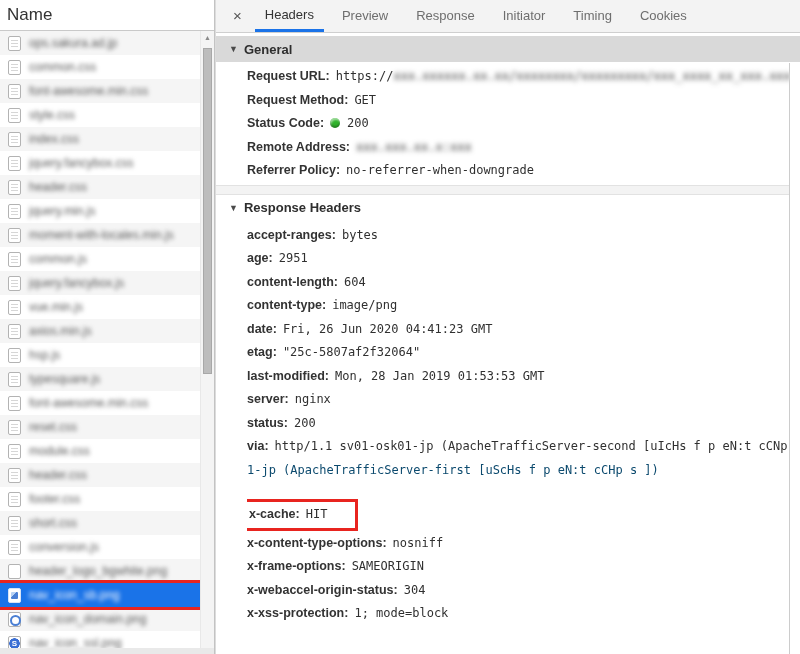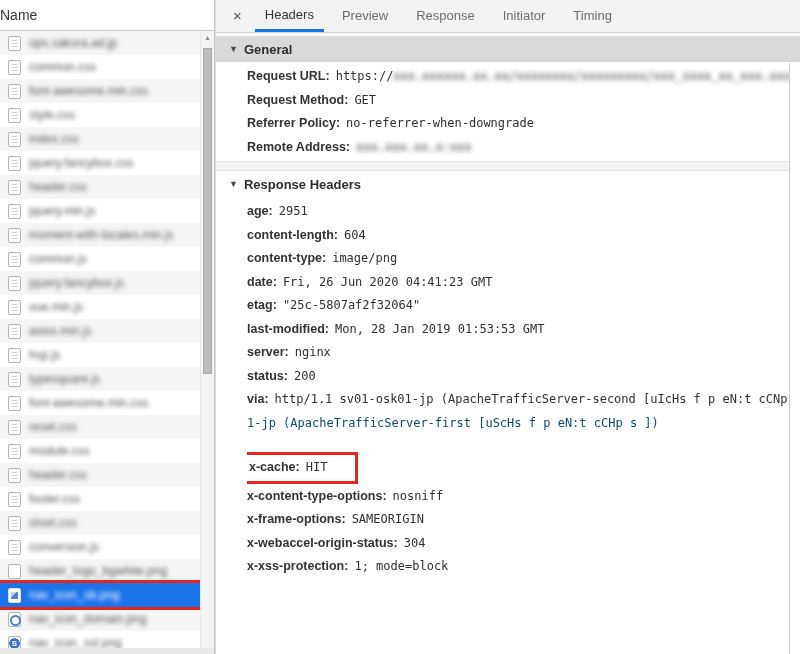--- a/index.html
+++ b/index.html
@@ -3,21 +3,21 @@
 <meta charset="utf-8">
 <style>
   html,body{margin:0;padding:0;background:#fff;}
   .app{position:relative;width:800px;height:654px;overflow:hidden;
        font-family:"Liberation Sans",sans-serif;color:#333;background:#fff;
        border:0;box-sizing:border-box;}
   
   .sidebar{position:absolute;left:0;top:0;bottom:0;width:215px;background:#fff;
            border-right:1px solid #c3c3c3;box-sizing:border-box;}
   .sb-head{height:30px;line-height:30px;border-bottom:1px solid #c9c9c9;
-           font-size:14px;color:#333;background:#fff;}
+           padding-left:7px;font-size:17px;color:#333;background:#fff;}
   #files{position:absolute;top:31px;left:0;right:14px;bottom:0;overflow:hidden;}
   .frow{height:24px;display:flex;align-items:center;font-size:12px;color:#3a3a3a;
         padding-left:4px;position:relative;box-sizing:border-box;cursor:default;}
   .frow.alt{background:#f5f5f5;}
   .frow.selected{background:var(--accent,#1a73e8);}
   .frow.selected .fname{color:#fff;}
   .frow.annotated{box-shadow:0 0 0 3px var(--annot,#e8241f);z-index:2;}
   .fname{margin-left:2px;white-space:nowrap;overflow:hidden;}
   .blur{filter:blur(2px);color:#5a5a5a;}
   .blur-strong{filter:blur(2.6px);color:#8f8f8f;}
@@ -193,39 +193,42 @@
 
   <main class="panel">
     <div class="tabbar">
       <span class="closex">×</span>
       <span id="tabs" style="display:flex">
           <span class="tab active">Headers</span>
           <span class="tab">Preview</span>
           <span class="tab">Response</span>
           <span class="tab">Initiator</span>
           <span class="tab">Timing</span>
+          <span class="tab">Cookies</span>
         </span>
     </div>
     <div class="content">
       <div class="band">
         <span class="arrow">▼</span>
         <span>General</span>
       </div>
       <div id="general-rows" class="kvs">
           <div class="kv"><span><span class="k">Request URL:</span><span class="v">https://</span><span class="v blur-strong">xxx.xxxxxx.xx.xx/xxxxxxxx/xxxxxxxxx/xxx_xxxx_xx_xxx.xxx</span></span></div>
           <div class="kv"><span><span class="k">Request Method:</span><span class="v">GET</span></span></div>
+          <div class="kv"><span><span class="k">Status Code:</span><span class="dot"></span><span class="v">200</span></span></div>
+          <div class="kv"><span><span class="k">Remote Address:</span><span class="v blur-strong">xxx.xxx.xx.x:xxx</span></span></div>
           <div class="kv"><span><span class="k">Referrer Policy:</span><span class="v">no-referrer-when-downgrade</span></span></div>
-          <div class="kv"><span><span class="k">Remote Address:</span><span class="v blur-strong">xxx.xxx.xx.x:xxx</span></span></div>
         </div>
       <div class="divider"></div>
       <div class="sec2">
         <span class="arrow">▼</span>
         <span>Response Headers</span>
       </div>
       <div id="response-rows" class="kvs">
+          <div class="kv"><span><span class="k">accept-ranges:</span><span class="v">bytes</span></span></div>
           <div class="kv"><span><span class="k">age:</span><span class="v">2951</span></span></div>
           <div class="kv"><span><span class="k">content-length:</span><span class="v">604</span></span></div>
           <div class="kv"><span><span class="k">content-type:</span><span class="v">image/png</span></span></div>
           <div class="kv"><span><span class="k">date:</span><span class="v">Fri, 26 Jun 2020 04:41:23 GMT</span></span></div>
           <div class="kv"><span><span class="k">etag:</span><span class="v">"25c-5807af2f32064"</span></span></div>
           <div class="kv"><span><span class="k">last-modified:</span><span class="v">Mon, 28 Jan 2019 01:53:53 GMT</span></span></div>
           <div class="kv"><span><span class="k">server:</span><span class="v">nginx</span></span></div>
           <div class="kv"><span><span class="k">status:</span><span class="v">200</span></span></div>
           <div class="kv"><span><span class="k">via:</span><span class="v">http/1.1 sv01-osk01-jp (ApacheTrafficServer-second [uIcHs f p eN:t cCNp</span></span><div class="cont">1-jp (ApacheTrafficServer-first [uScHs f p eN:t cCHp s ])</div></div>
           <div class="kv"><span class="hlbox"><span class="k">x-cache:</span><span class="v">HIT</span></span></div>

